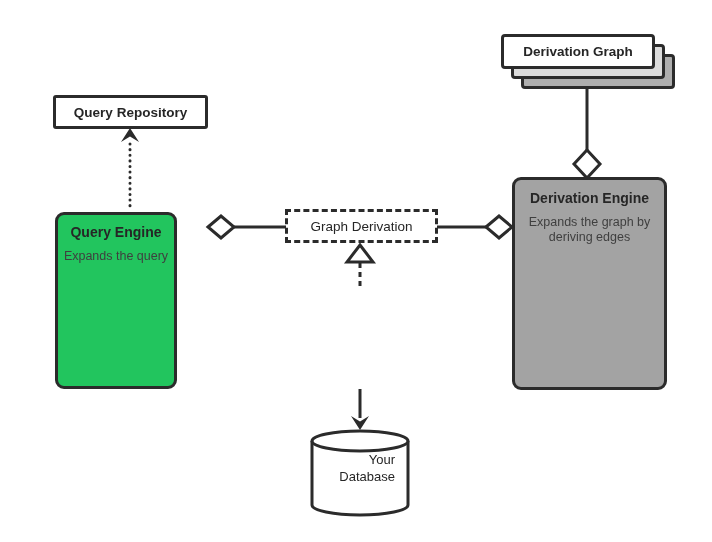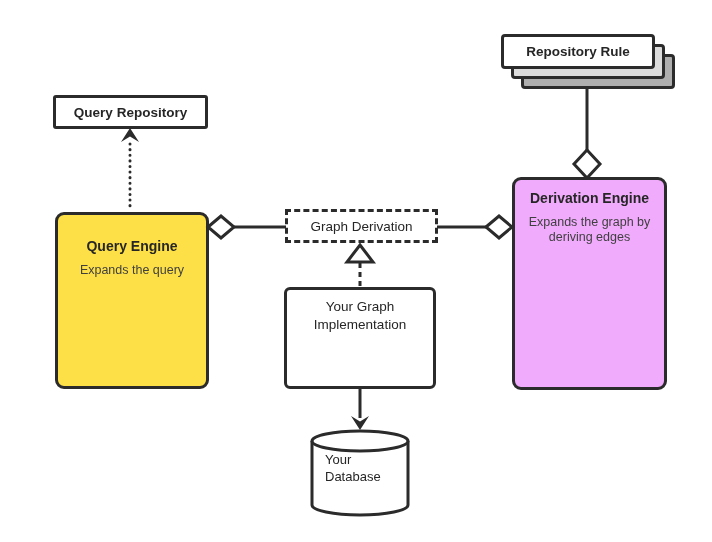--- a/index.html
+++ b/index.html
@@ -20,37 +20,37 @@
   .flexc { display:flex; align-items:center; justify-content:center; }
   .node-title { font-weight:bold; font-size:14px; color:#262626; line-height:1.2; }
   .node-desc  { font-size:12.5px; color:#3f3f3f; margin-top:8px; line-height:1.25; }
 
   #query-descriptor {
     left:53px; top:95px; width:155px; height:34px;
     border-radius:3px; background:#ffffff;
     font-weight:bold; font-size:13.5px;
   }
   #query-engine {
-    left:55px; top:212px; width:154px; height:177px;
-    border-radius:9px; background:#fde047;
-    padding-top:23px;
+    left:55px; top:212px; width:122px; height:177px;
+    border-radius:9px; background:#22c55e;
+    padding-top:9px;
   }
   #graph-repository {
     left:285px; top:209px; width:153px; height:34px;
     border:3px dashed #2b2b2b; background:#ffffff;
     font-size:13.5px;
   }
   #your-graph-impl {
     left:284px; top:287px; width:152px; height:102px;
     border-radius:6px; background:#ffffff;
     padding:8px 14px 0; font-size:13.5px; line-height:1.3;
   }
   #derivation-engine {
     left:512px; top:177px; width:155px; height:213px;
-    border-radius:9px; background:#f0abfc;
+    border-radius:9px; background:#a3a3a3;
     padding:10px 9px 0;
   }
   .rule-layer {
     position:absolute;
     width:154px; height:35px;
     box-sizing:border-box;
     border:3px solid #2b2b2b; border-radius:4px;
   }
   #rule-back   { left:521px; top:54px; background:#aeaeae; }
   #rule-middle { left:511px; top:44px; background:#dcdcdc; }
@@ -65,50 +65,47 @@
   .dotted  { stroke:#2b2b2b; stroke-width:3; fill:none;
              stroke-dasharray:0.1 5.5; stroke-linecap:round; }
   .dashed  { stroke:#2b2b2b; stroke-width:3; fill:none; stroke-dasharray:5 4; }
   .filled  { fill:#2b2b2b; stroke:none; }
   .diamond { fill:#ffffff; stroke:#2b2b2b; stroke-width:3; }
   .triangle{ fill:#ffffff; stroke:#2b2b2b; stroke-width:3; stroke-linejoin:miter; }
   .cyl     { fill:#ffffff; stroke:#2b2b2b; stroke-width:3; }
 
   #database-label {
     position:absolute; left:325px; top:452px; width:70px;
-    text-align:left; font-size:13px; line-height:1.3; color:#262626;
+    text-align:right; font-size:13px; line-height:1.3; color:#262626;
   }
 </style>
 </head>
 <body>
 
 <div class="canvas">
 
   <div class="rule-layer" id="rule-back"></div>
   <div class="rule-layer" id="rule-middle"></div>
   <div class="rule-layer flexc" id="rule-front">
-    <span>Repository Rule</span>
+    <span>Derivation Graph</span>
   </div>
 
   <div class="node flexc" id="query-descriptor">
     <span>Query Repository</span>
   </div>
 
   <div class="node" id="query-engine">
     <div class="node-title">Query Engine</div>
     <div class="node-desc">Expands the query</div>
   </div>
 
   <div class="node flexc" id="graph-repository">
     <span>Graph Derivation</span>
   </div>
 
-  <div class="node" id="your-graph-impl">
-    <span>Your Graph Implementation</span>
-  </div>
 
   <div class="node" id="derivation-engine">
     <div class="node-title">Derivation Engine</div>
     <div class="node-desc">Expands the graph by deriving edges</div>
   </div>
 
   <svg class="connectors" width="712" height="542" viewBox="0 0 712 542">
 
     <g>
       <line class="dotted" x1="130" y1="144" x2="130" y2="210"></line>

